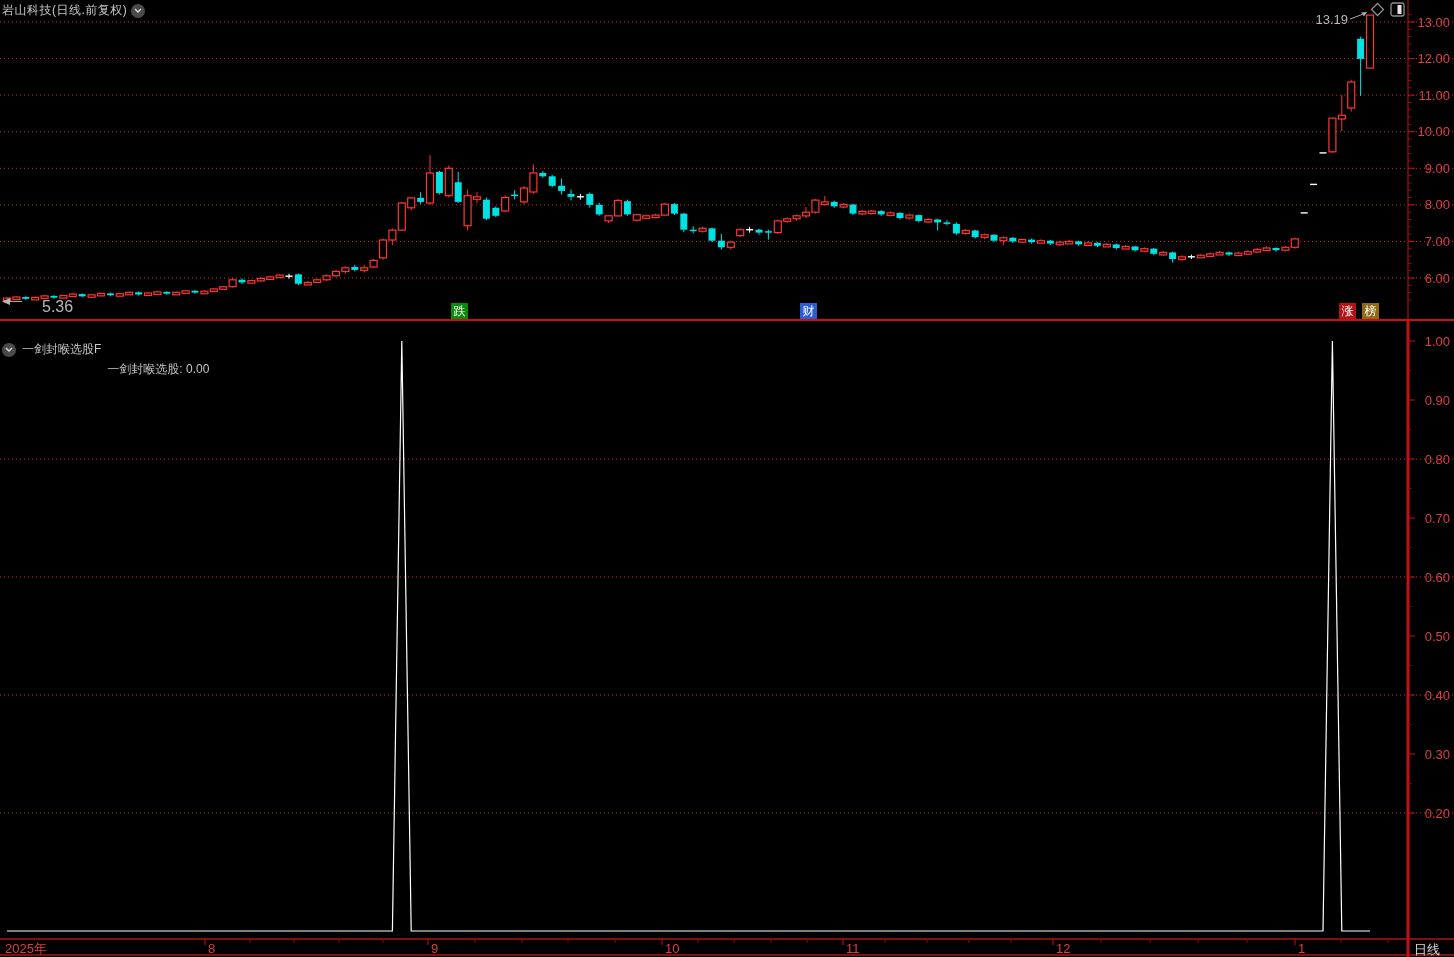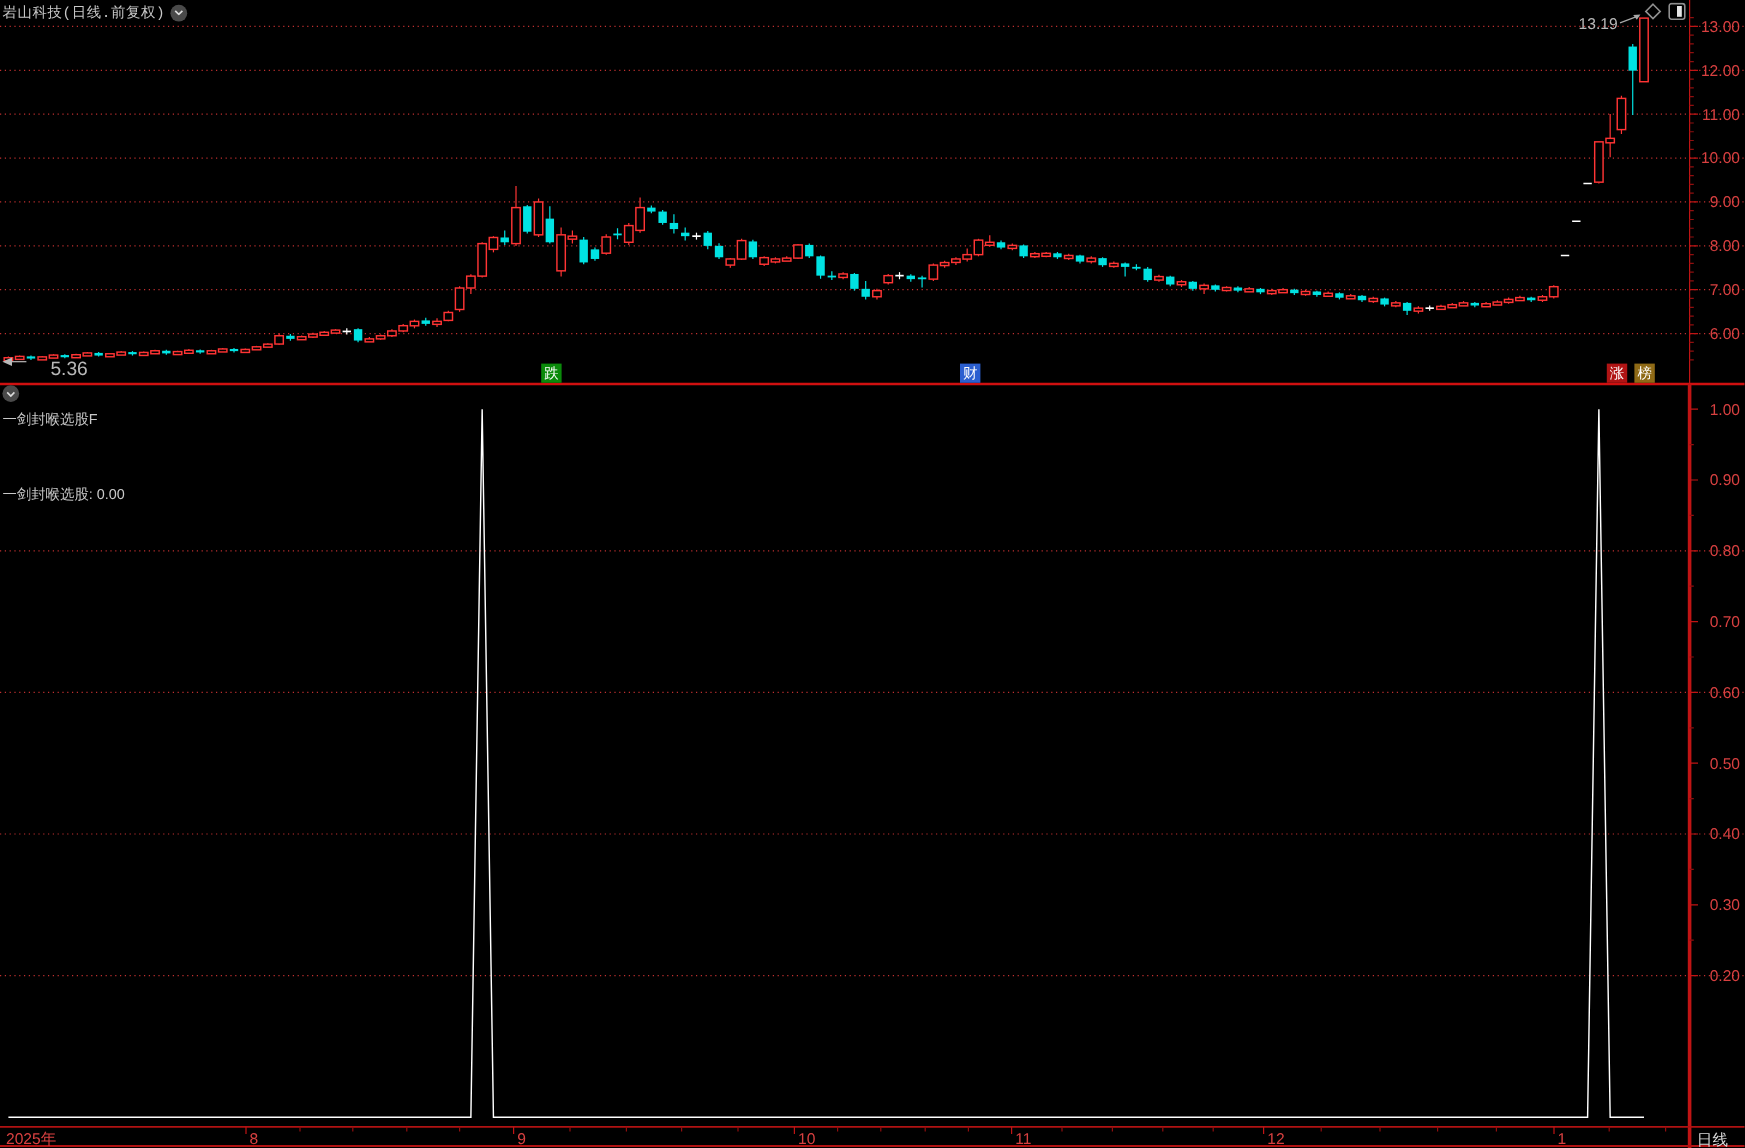--- a/index.html
+++ b/index.html
@@ -1,24 +1,24 @@
 <!DOCTYPE html>
 <html><head>
 <meta charset="utf-8">
 <style>
   html,body{margin:0;padding:0;background:#000;}
   .screen{position:relative;width:1454px;height:957px;background:#000;overflow:hidden;
           font-family:"Liberation Sans","DejaVu Sans",sans-serif;}
-  .hdr{position:absolute;left:2px;top:2px;display:flex;align-items:center;gap:4px;z-index:5;font-family:Liberation Mono, monospace;}
+  .hdr{position:absolute;left:2px;top:2px;display:flex;align-items:center;gap:4px;z-index:5;}
   .hdr-title{color:#c8c8c8;font-size:12px;letter-spacing:0.5px;}
   .circle-ico{width:14px;height:14px;border-radius:50%;background:#4a4a4a;display:inline-flex;
               align-items:center;justify-content:center;}
   .circle-ico svg{display:block;}
   .win-icons{position:absolute;top:2px;left:1370px;display:flex;align-items:center;gap:5px;z-index:5;}
-  .p2hdr{position:absolute;left:2px;top:321px;display:flex;gap:6px;z-index:5;flex-direction:column;}
+  .p2hdr{position:absolute;left:2px;top:321px;display:flex;align-items:center;gap:6px;z-index:5;}
   .p2-name{color:#c8c8c8;font-size:12px;}
   .p2-val{color:#c8c8c8;font-size:12px;margin-top:40px;}
   .badge{position:absolute;top:303px;width:17px;height:16px;line-height:16px;text-align:center;
          color:#fff;font-size:12px;z-index:4;}
   .period-label{position:absolute;left:1414px;top:941px;color:#d8d8d8;font-size:13px;z-index:5;}
   #chart-layer{position:absolute;left:0;top:0;z-index:1;}
   svg text{font-family:"Liberation Sans","DejaVu Sans",sans-serif;}
 </style>
 </head>
 <body>

